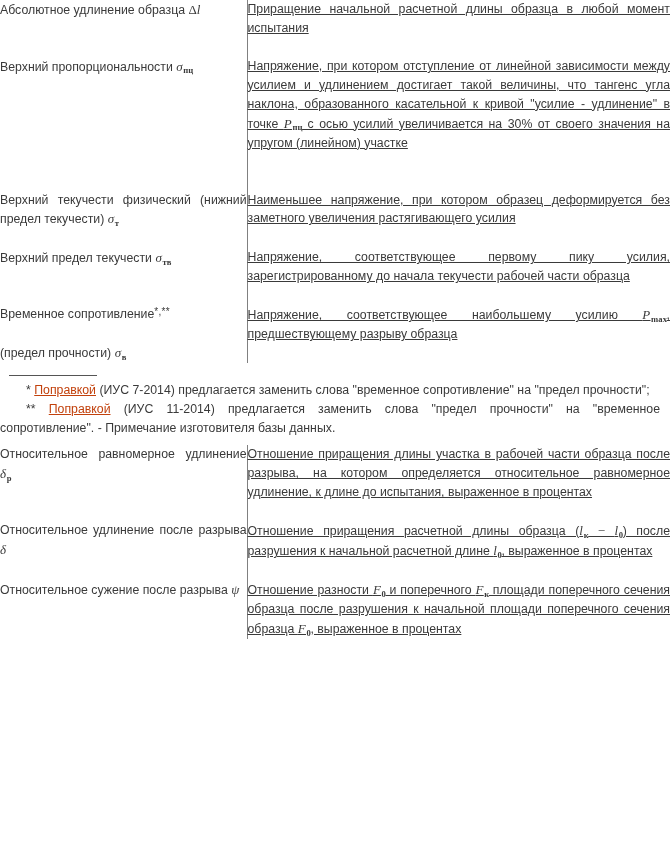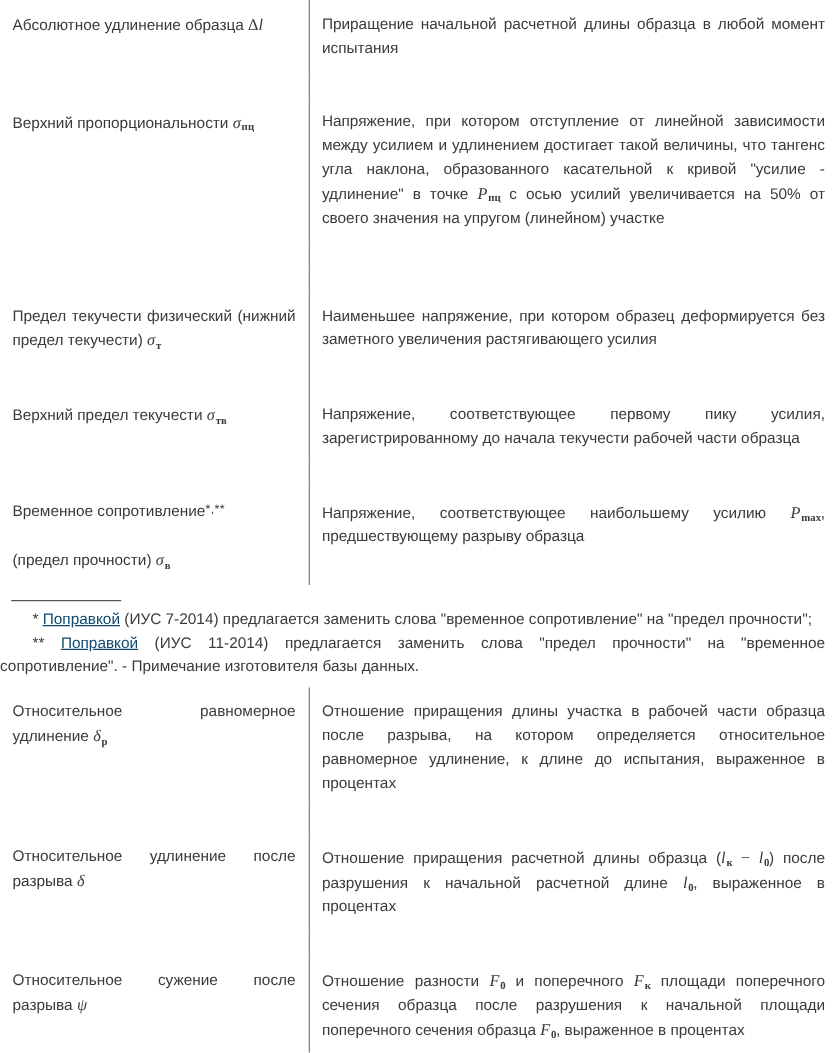--- a/index.html
+++ b/index.html
@@ -23,36 +23,37 @@
   }
 
   
   table.defs {
     width: 670px;
     border-collapse: collapse;
     table-layout: fixed;
   }
   table.defs td {
     vertical-align: top;
-    padding: 10px;
+    padding: 0;
   }
   td.term {
     width: 247px;
     padding: 0 10px 0 9px;
     box-sizing: border-box;
     text-align: justify;
     text-align-last: left;
     border-right: 1px solid #808080;
   }
   td.desc {
     width: 423px;
     padding: 0 6px 0 10px;
     box-sizing: border-box;
     text-align: justify;
     text-align-last: left;
+    text-decoration: underline;
   }
   .para {
     margin: 0;
     line-height: 1.54;
     text-align: justify;
     text-align-last: left;
   }
   .rowgap { height: 19px; }
 
   
@@ -99,21 +100,21 @@
   }
   .fn-p {
     margin: 0;
     line-height: 1.52;
     text-align: justify;
     text-align-last: left;
     text-indent: 26px;
     padding: 0 4px 0 0;
   }
   a.ref {
-    color: #0c4a6e;
+    color: #c2410c;
     text-decoration: underline;
   }
 
   .spacer-8 { height: 8px; }
   .spacer-12 { height: 12px; }
 </style>
 </head>
 <body>
 
 <div class="doc">
@@ -132,36 +133,36 @@
       <tr>
           <td class="term rowgap"></td>
           <td class="desc"></td>
         </tr>
 
       <tr>
         <td class="term">
           <p class="para"><span>Верхний пропорциональности </span><span class="mi">σ</span><sub class="ms">пц</sub></p>
         </td>
         <td class="desc">
-          <p class="para"><span>Напряжение, при котором отступление от линейной зависимости между усилием и удлинением достигает такой величины, что тангенс угла наклона, образованного касательной к кривой "усилие - удлинение" в точке </span><span class="mi">P</span><sub class="ms">пц</sub><span> с осью усилий увеличивается на 50% от своего значения на упругом (линейном) участке</span></p>
-        </td>
-      </tr>
-      <tr>
-          <td class="term rowgap"></td>
-          <td class="desc"></td>
-        </tr>
-
-      <tr>
-          <td class="term rowgap"></td>
-          <td class="desc"></td>
-        </tr>
-
-      <tr>
-        <td class="term">
-          <p class="para"><span>Предел текучести физический (нижний предел текучести) </span><span class="mi">σ</span><sub class="ms">т</sub></p>
+          <p class="para"><span>Напряжение, при котором отступление от линейной зависимости между усилием и удлинением достигает такой величины, что тангенс угла наклона, образованного касательной к кривой "усилие - удлинение" в точке </span><span class="mi">P</span><sub class="ms">пц</sub><span> с осью усилий увеличивается на 30% от своего значения на упругом (линейном) участке</span></p>
+        </td>
+      </tr>
+      <tr>
+          <td class="term rowgap"></td>
+          <td class="desc"></td>
+        </tr>
+
+      <tr>
+          <td class="term rowgap"></td>
+          <td class="desc"></td>
+        </tr>
+
+      <tr>
+        <td class="term">
+          <p class="para"><span>Верхний текучести физический (нижний предел текучести) </span><span class="mi">σ</span><sub class="ms">т</sub></p>
         </td>
         <td class="desc">
           <p class="para">Наименьшее напряжение, при котором образец деформируется без заметного увеличения растягивающего усилия</p>
         </td>
       </tr>
       <tr>
           <td class="term rowgap"></td>
           <td class="desc"></td>
         </tr>
 

